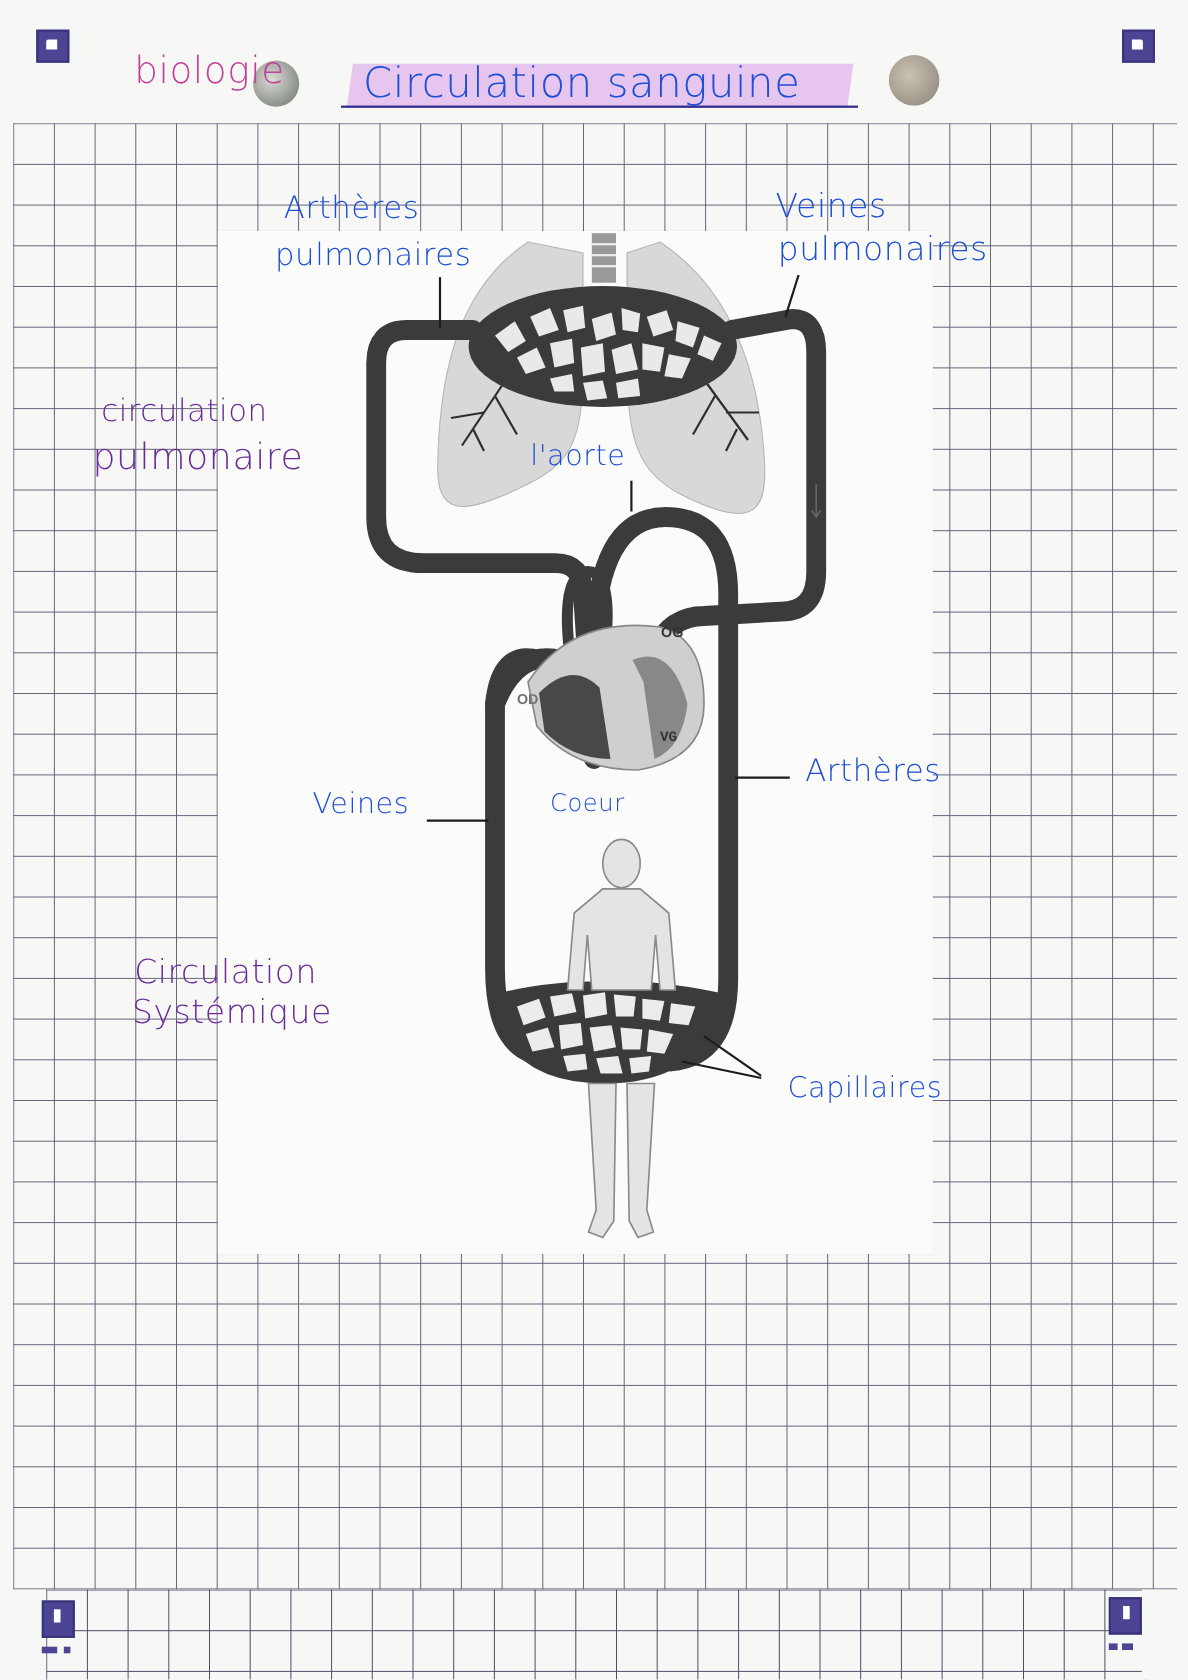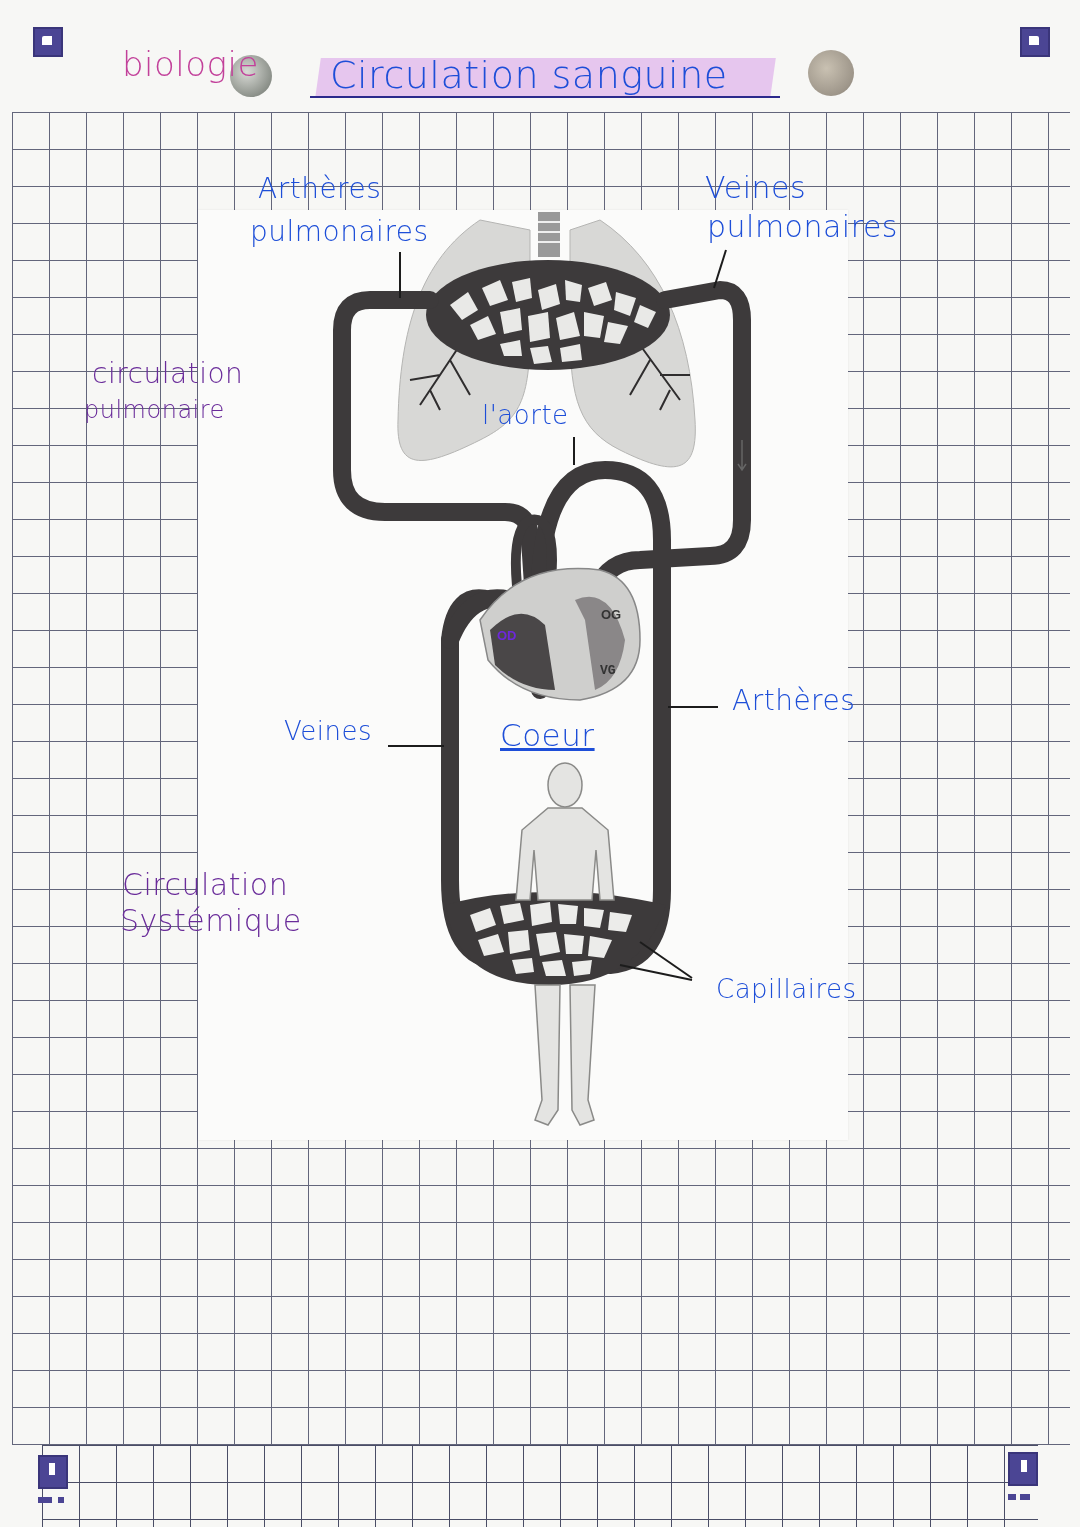--- a/index.html
+++ b/index.html
@@ -194,37 +194,37 @@
       <line class="leader" x1="668" y1="707" x2="718" y2="707"></line>
       <line class="leader" x1="640" y1="942" x2="692" y2="978"></line>
       <line class="leader" x1="620" y1="965" x2="692" y2="980"></line>
     </g>
 
     <g stroke="#666" stroke-width="1.5" fill="none">
       <path d="M742 440 L742 470 M738 464 L742 470 L746 464"></path>
     </g>
   </svg>
 
-  <div class="heart-label" style="left:601px;top:607px;text-align:center;">OG</div>
-  <div class="heart-label" style="left:497px;top:628px;color:#6d28d9;">OD</div>
+  <div class="heart-label" style="left:601px;top:567px;text-align:center;">OG</div>
+  <div class="heart-label" style="left:470px;top:628px;color:#737373;">OD</div>
   <div class="heart-label" style="left:600px;top:663px;font-family:Liberation Mono, monospace;">VG</div>
 
   <div class="hand blue" style="left:258px;top:175px;font-size:28px;">Arthères</div>
   <div class="hand blue" style="left:250px;top:218px;font-size:28px;">pulmonaires</div>
 
   <div class="hand blue" style="left:705px;top:173px;font-size:30px;">Veines</div>
   <div class="hand blue" style="left:707px;top:212px;font-size:30px;">pulmonaires</div>
 
   <div class="hand purple" style="left:92px;top:360px;font-size:28px;">circulation</div>
-  <div class="hand purple" style="left:84px;top:398px;font-size:24px;">pulmonaire</div>
+  <div class="hand purple" style="left:84px;top:398px;font-size:33px;">pulmonaire</div>
 
   <div class="hand blue" style="left:482px;top:402px;font-size:26px;">l'aorte</div>
 
   <div class="hand blue" style="left:284px;top:718px;font-size:26px;">Veines</div>
-  <div class="hand blue" style="left:500px;top:720px;font-size:31px;text-decoration:underline;">Coeur</div>
+  <div class="hand blue" style="left:500px;top:720px;font-size:22px;">Coeur</div>
   <div class="hand blue" style="left:732px;top:687px;font-size:28px;">Arthères</div>
 
   <div class="hand purple" style="left:122px;top:870px;font-size:30px;">Circulation</div>
   <div class="hand purple" style="left:120px;top:906px;font-size:30px;">Systémique</div>
 
   <div class="hand blue" style="left:716px;top:976px;font-size:26px;">Capillaires</div>
 
 </div>
 
 </body></html>

